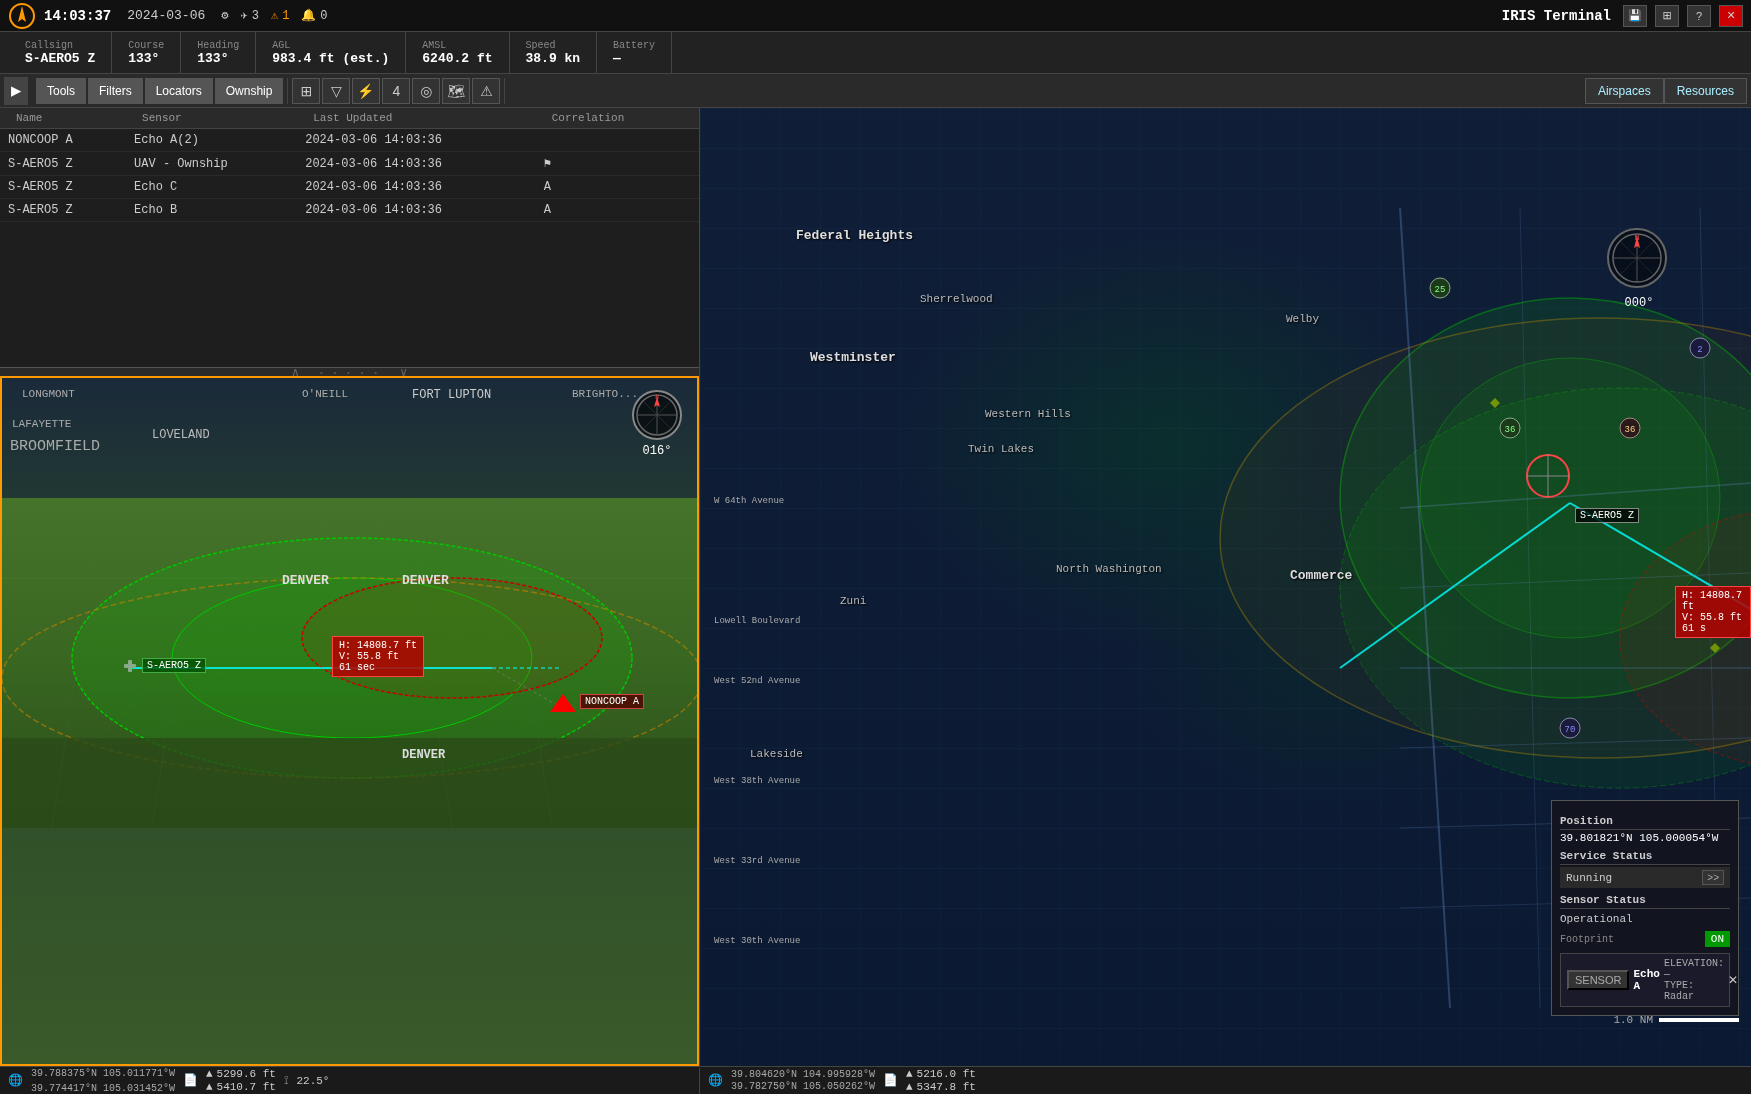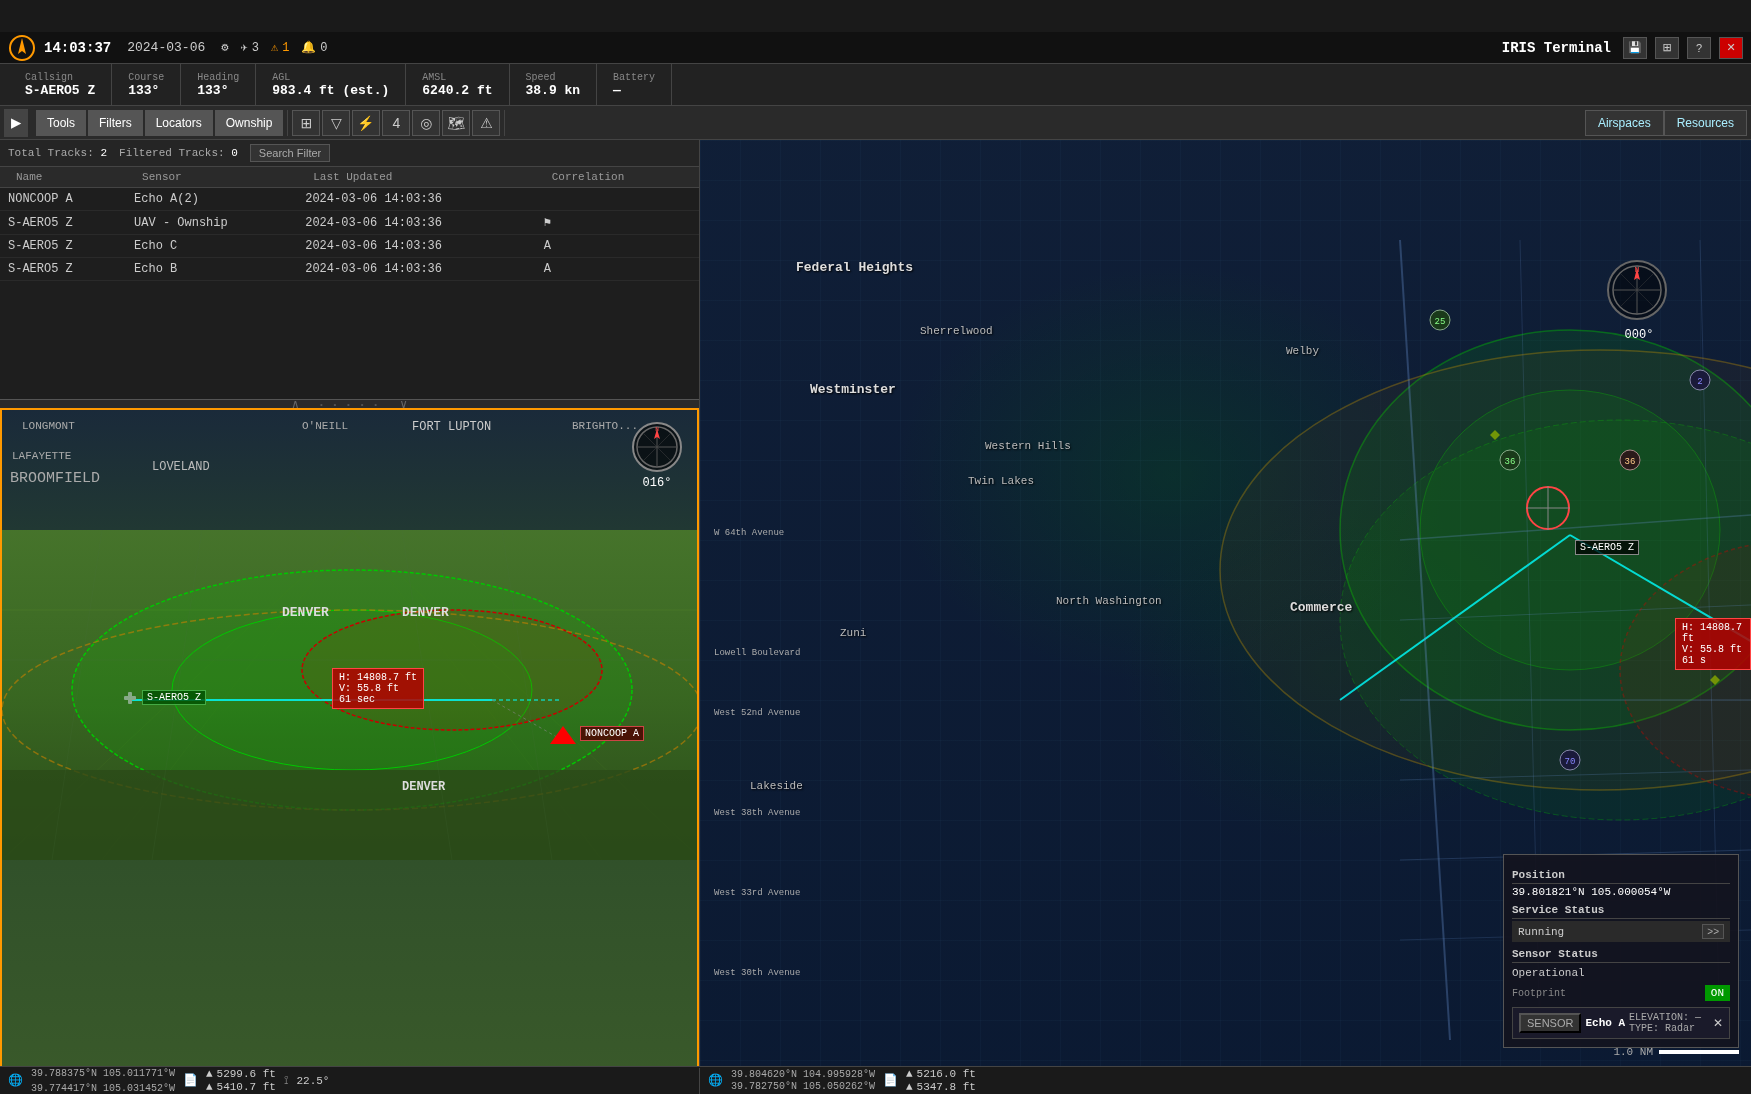--- a/index.html
+++ b/index.html
@@ -14,21 +14,20 @@
     }
 
     
     #titlebar {
       display: flex;
       align-items: center;
       background: #111;
       height: 32px;
       border-bottom: 1px solid #444;
       padding: 0 8px;
-      margin-top: 32px;
     }
     #titlebar .logo {
       width: 28px; height: 28px;
       margin-right: 8px;
     }
     #titlebar .time-info {
       display: flex; gap: 16px; align-items: center; flex: 1;
     }
     #titlebar .time { color: #fff; font-size: 14px; font-weight: bold; }
     #titlebar .date { color: #ccc; font-size: 13px; }
@@ -199,21 +198,21 @@
       position: relative;
     }
     .compass-deg { color: #fff; font-size: 11px; position: absolute; bottom: -18px; left: 50%; transform: translateX(-50%); }
 
     
     #info-panel {
       position: absolute;
       bottom: 50px; right: 12px;
       background: rgba(20,20,30,0.92);
       border: 1px solid #555;
-      width: 236px;
+      width: 188px;
       padding: 8px;
       font-size: 11px;
     }
     .info-panel-row { margin-bottom: 4px; }
     .info-panel-label { color: #888; font-size: 10px; }
     .info-panel-value { color: #fff; }
     .info-panel-section { color: #ccc; font-weight: bold; margin: 6px 0 2px; border-bottom: 1px solid #444; padding-bottom: 2px; }
     .running-status {
       display: flex; align-items: center; justify-content: space-between;
       background: #2a2a2a; padding: 3px 6px; margin: 2px 0;
@@ -423,29 +422,20 @@
   </div>
   <button class="airspace-btn">Airspaces</button>
   <button class="resources-btn">Resources</button>
 </div>
 
 <div id="main">
 
   <div id="left-panel">
 
     <div id="track-list">
-      <div id="track-header">
-        <span class="track-stat">
-          Total Tracks: <span>2</span>
-        </span>
-        <span class="track-stat">
-          Filtered Tracks: <span>0</span>
-        </span>
-        <button class="search-filter-btn">Search Filter</button>
-      </div>
       <table id="track-table">
         <thead>
           <tr>
             <th>Name</th>
             <th>Sensor</th>
             <th>Last Updated</th>
             <th>Correlation</th>
           </tr>
         </thead>
         <tbody id="track-tbody">

